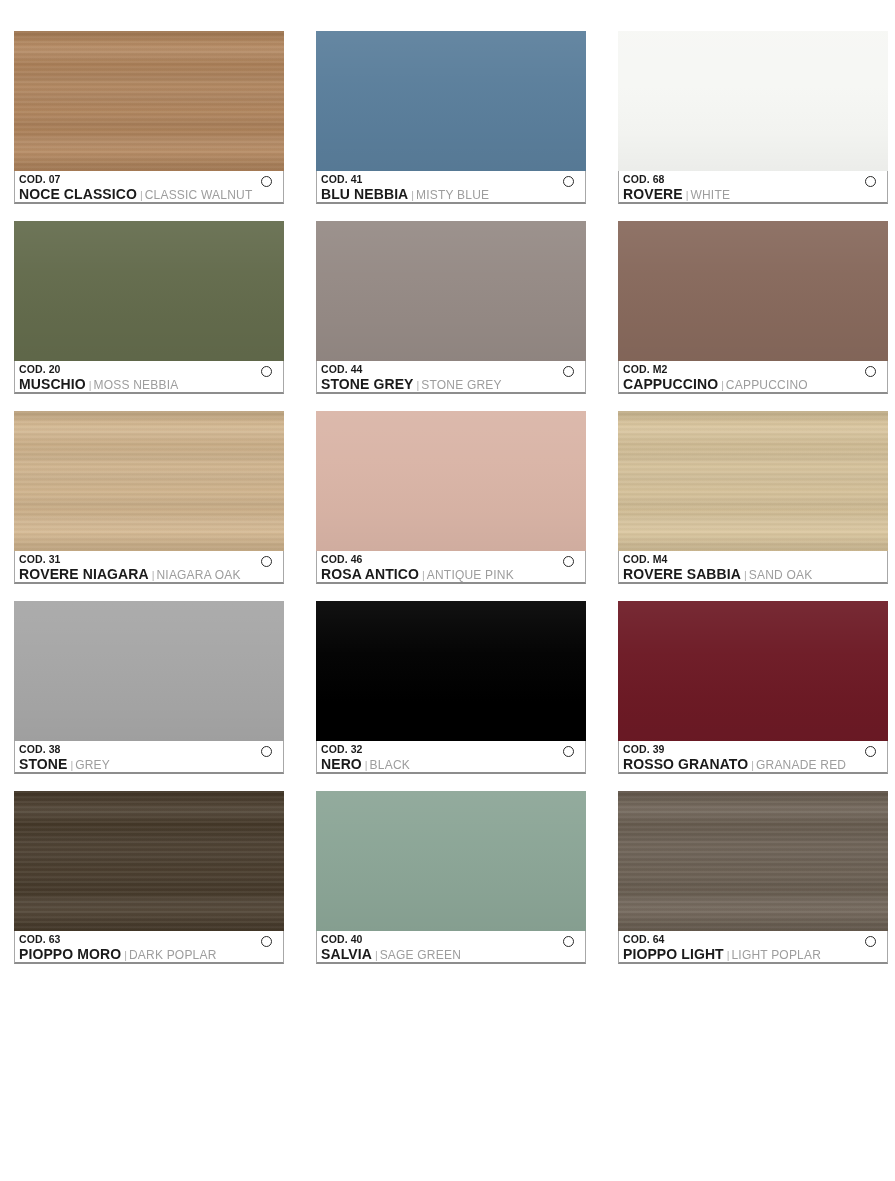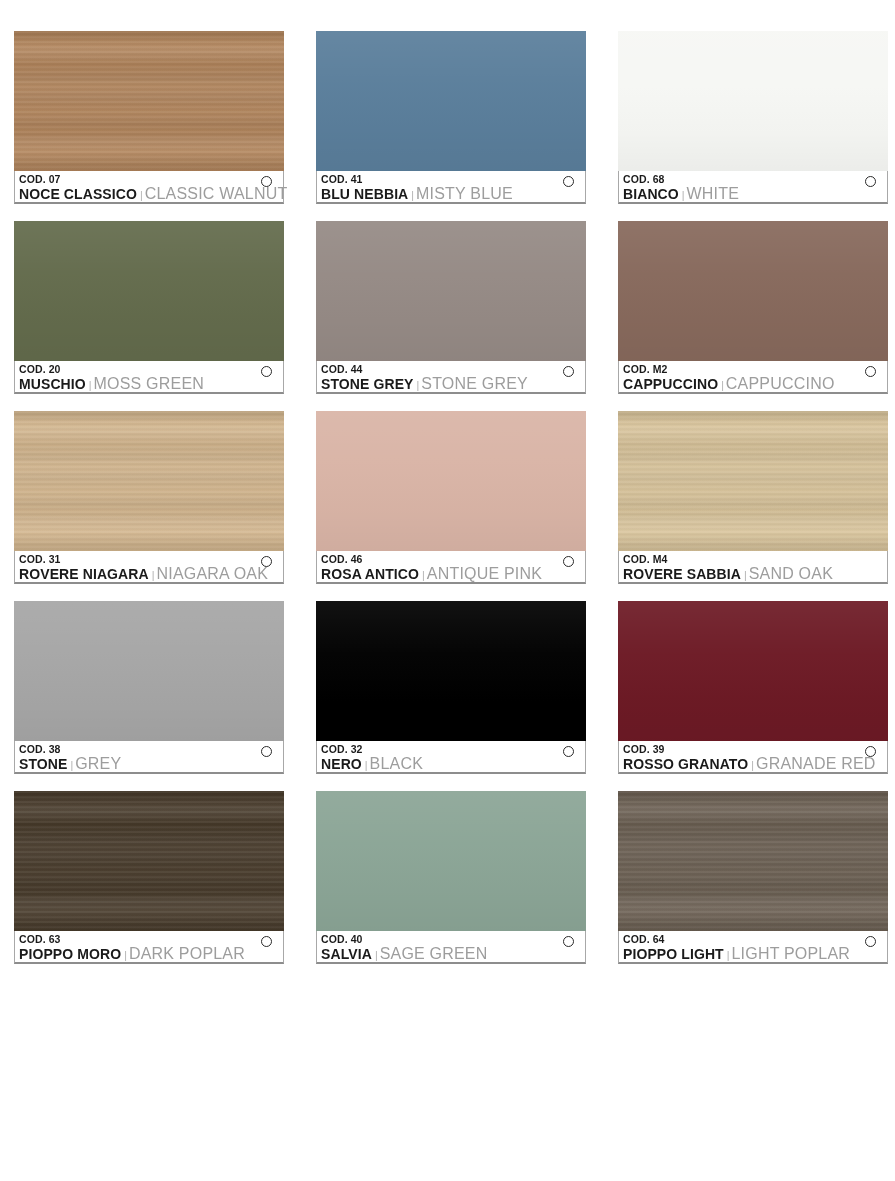--- a/index.html
+++ b/index.html
@@ -129,21 +129,21 @@
     letter-spacing: 0.1px;
   }
 
   .name-sep {
     font-size: 10.5px;
     color: #b0b0b0;
     margin: 0 2px 0 3px;
   }
 
   .name-en {
-    font-size: 16px;
+    font-size: 12px;
     color: #9d9d9d;
     letter-spacing: 0.2px;
   }
 
   .marker-icon {
     position: absolute;
     top: 5px;
     right: 11px;
     width: 11px;
     height: 11px;
@@ -178,32 +178,32 @@
         <span class="marker-icon"></span>
       </div>
     </div>
     <div class="swatch-card">
       <div class="swatch-panel flat">
         <div class="base" style="background: rgb(246, 247, 244);"></div>
         <div class="sheen"></div>
       </div>
       <div class="swatch-label">
         <div class="code-line">COD. 68</div>
-        <div class="name-line"><span class="name-it">BIANCO</span><span class="name-sep">|</span><span class="name-en">WHITE</span></div>
+        <div class="name-line"><span class="name-it">ROVERE</span><span class="name-sep">|</span><span class="name-en">WHITE</span></div>
         <span class="marker-icon"></span>
       </div>
     </div>
     <div class="swatch-card">
       <div class="swatch-panel flat">
         <div class="base" style="background: rgb(99, 107, 76);"></div>
         <div class="sheen"></div>
       </div>
       <div class="swatch-label">
         <div class="code-line">COD. 20</div>
-        <div class="name-line"><span class="name-it">MUSCHIO</span><span class="name-sep">|</span><span class="name-en">MOSS GREEN</span></div>
+        <div class="name-line"><span class="name-it">MUSCHIO</span><span class="name-sep">|</span><span class="name-en">MOSS NEBBIA</span></div>
         <span class="marker-icon"></span>
       </div>
     </div>
     <div class="swatch-card">
       <div class="swatch-panel flat">
         <div class="base" style="background: rgb(149, 138, 133);"></div>
         <div class="sheen"></div>
       </div>
       <div class="swatch-label">
         <div class="code-line">COD. 44</div>

